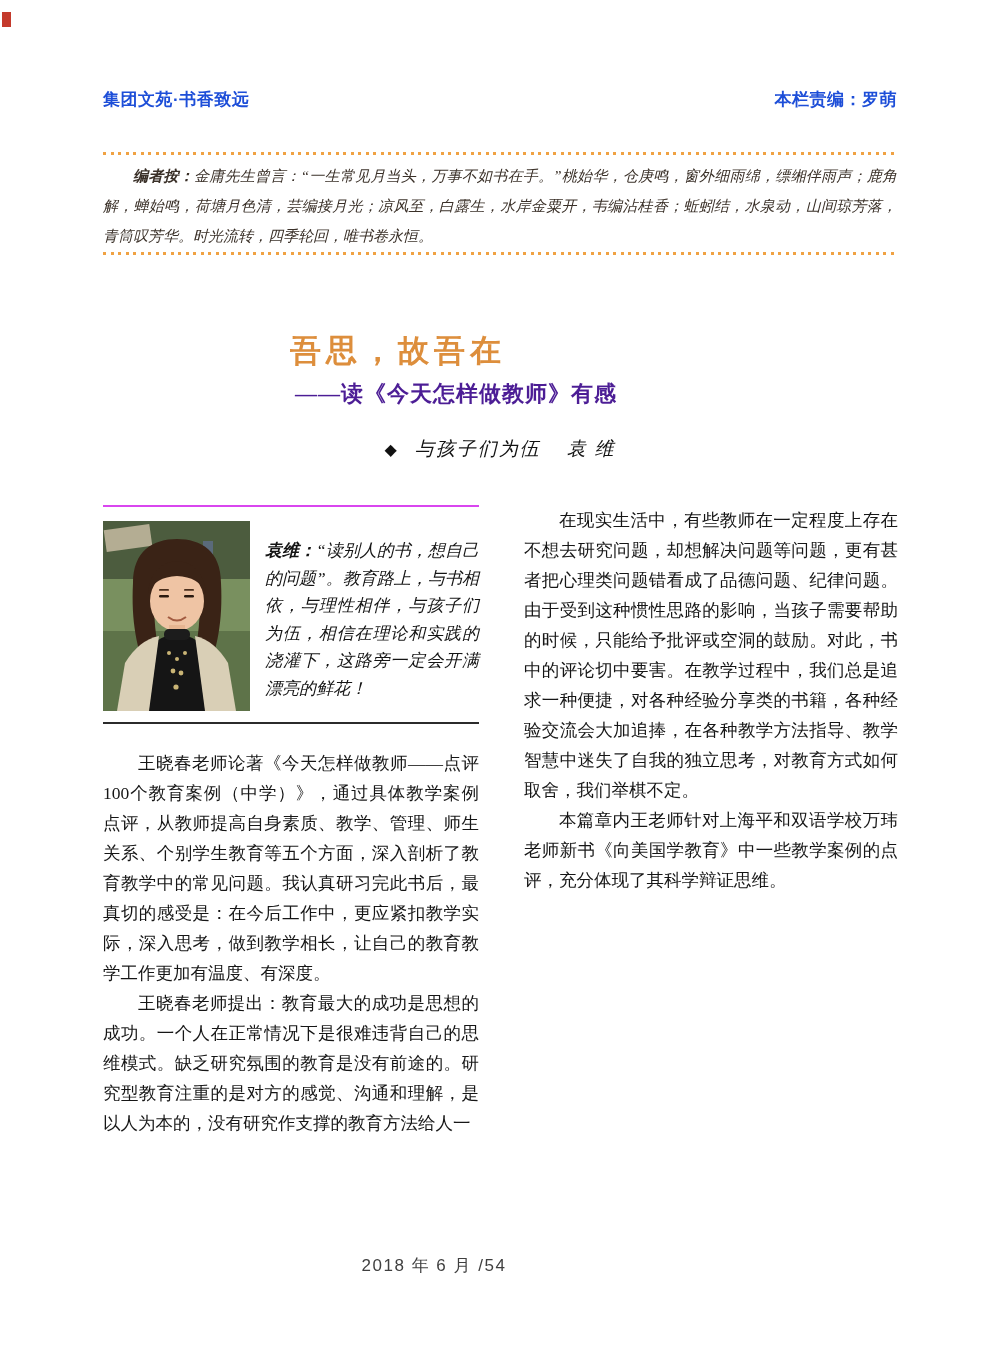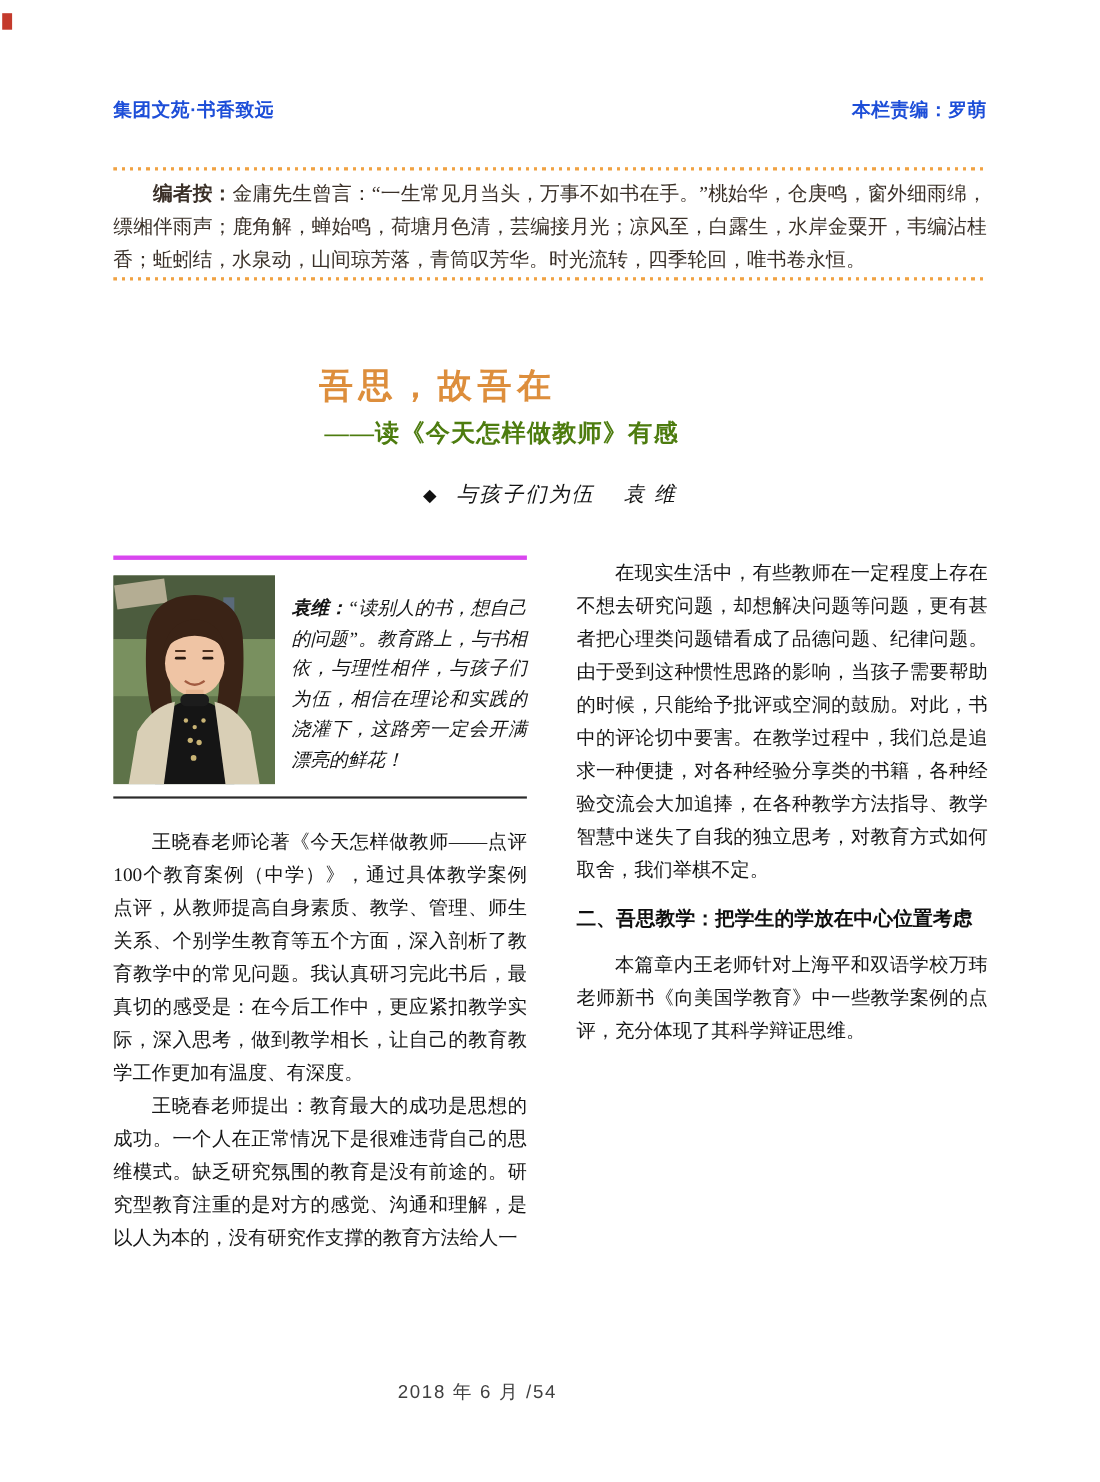--- a/index.html
+++ b/index.html
@@ -20,47 +20,47 @@
 
   .dotted-rule{
     position:absolute;left:103px;width:794px;height:3px;
     background:repeating-linear-gradient(90deg,#f0a243 0 3px,transparent 3px 7.5px);
   }
   .rule-top{top:152px;}
   .rule-bottom{top:252px;}
 
   .editor-note{
     position:absolute;left:103px;top:161px;width:794px;
-    font-size:18px;line-height:30px;
+    font-style:italic;font-size:15px;line-height:30px;
     text-align:justify;color:#3a3028;
   }
   .editor-note p{margin:0;text-indent:2em;}
   .editor-note .note-label{font-weight:bold;}
 
   .article-title{
     position:absolute;left:0;top:330px;width:796px;text-align:center;
     font-size:31px;font-weight:bold;color:#dd8e3c;letter-spacing:5px;margin:0;
   }
   .article-subtitle{
     position:absolute;left:0;top:379px;width:912px;text-align:center;
-    font-size:22px;font-weight:bold;color:#4d7c0f;letter-spacing:1px;margin:0;
+    font-size:22px;font-weight:bold;color:#4c1d95;letter-spacing:1px;margin:0;
   }
   .byline{
     position:absolute;left:0;top:436px;width:1000px;text-align:center;
     font-size:19px;color:#121212;letter-spacing:2px;font-style:italic;
   }
   .byline .diamond{font-style:normal;font-size:16px;margin-right:16px;color:#111;}
   .byline .affiliation{margin-right:26px;}
 
   .col{position:absolute;top:505px;}
   .col-left{left:103px;width:376px;}
   .col-right{left:524px;width:374px;}
 
   .profile-box{
-    border-top:4px solid #d946ef;border-bottom:2px solid #2b2b2b;
+    border-top:2px solid #d946ef;border-bottom:2px solid #2b2b2b;
     padding:14px 0 11px 0;
   }
   .profile-box::after{content:"";display:block;clear:both;}
   .photo{float:left;width:147px;height:190px;display:block;}
   .intro{
     margin-left:162px;padding-top:16px;
     font-style:italic;font-size:17px;line-height:27.5px;
     text-align:justify;color:#141414;
   }
   .intro .name{font-weight:bold;}
@@ -142,18 +142,17 @@
   </div>
   <div id="col-left-flow">
       <p class="para">王晓春老师论著《今天怎样做教师——点评100个教育案例（中学）》，通过具体教学案例点评，从教师提高自身素质、教学、管理、师生关系、个别学生教育等五个方面，深入剖析了教育教学中的常见问题。我认真研习完此书后，最真切的感受是：在今后工作中，更应紧扣教学实际，深入思考，做到教学相长，让自己的教育教学工作更加有温度、有深度。</p>
       <p class="para">王晓春老师提出：教育最大的成功是思想的成功。一个人在正常情况下是很难违背自己的思维模式。缺乏研究氛围的教育是没有前途的。研究型教育注重的是对方的感觉、沟通和理解，是以人为本的，没有研究作支撑的教育方法给人一</p>
     </div>
 </div>
 
 <div class="col col-right">
   <div id="col-right-flow">
       <p class="para">在现实生活中，有些教师在一定程度上存在不想去研究问题，却想解决问题等问题，更有甚者把心理类问题错看成了品德问题、纪律问题。由于受到这种惯性思路的影响，当孩子需要帮助的时候，只能给予批评或空洞的鼓励。对此，书中的评论切中要害。在教学过程中，我们总是追求一种便捷，对各种经验分享类的书籍，各种经验交流会大加追捧，在各种教学方法指导、教学智慧中迷失了自我的独立思考，对教育方式如何取舍，我们举棋不定。</p>
-      <h3 class="sec-head">二、吾思教学：把学生的学放在中心位置考虑</h3>
       <p class="para">本篇章内王老师针对上海平和双语学校万玮老师新书《向美国学教育》中一些教学案例的点评，充分体现了其科学辩证思维。</p>
     </div>
 </div>
 
 <div class="page-footer">2018 年 6 月 /54</div>
 
 </body></html>

